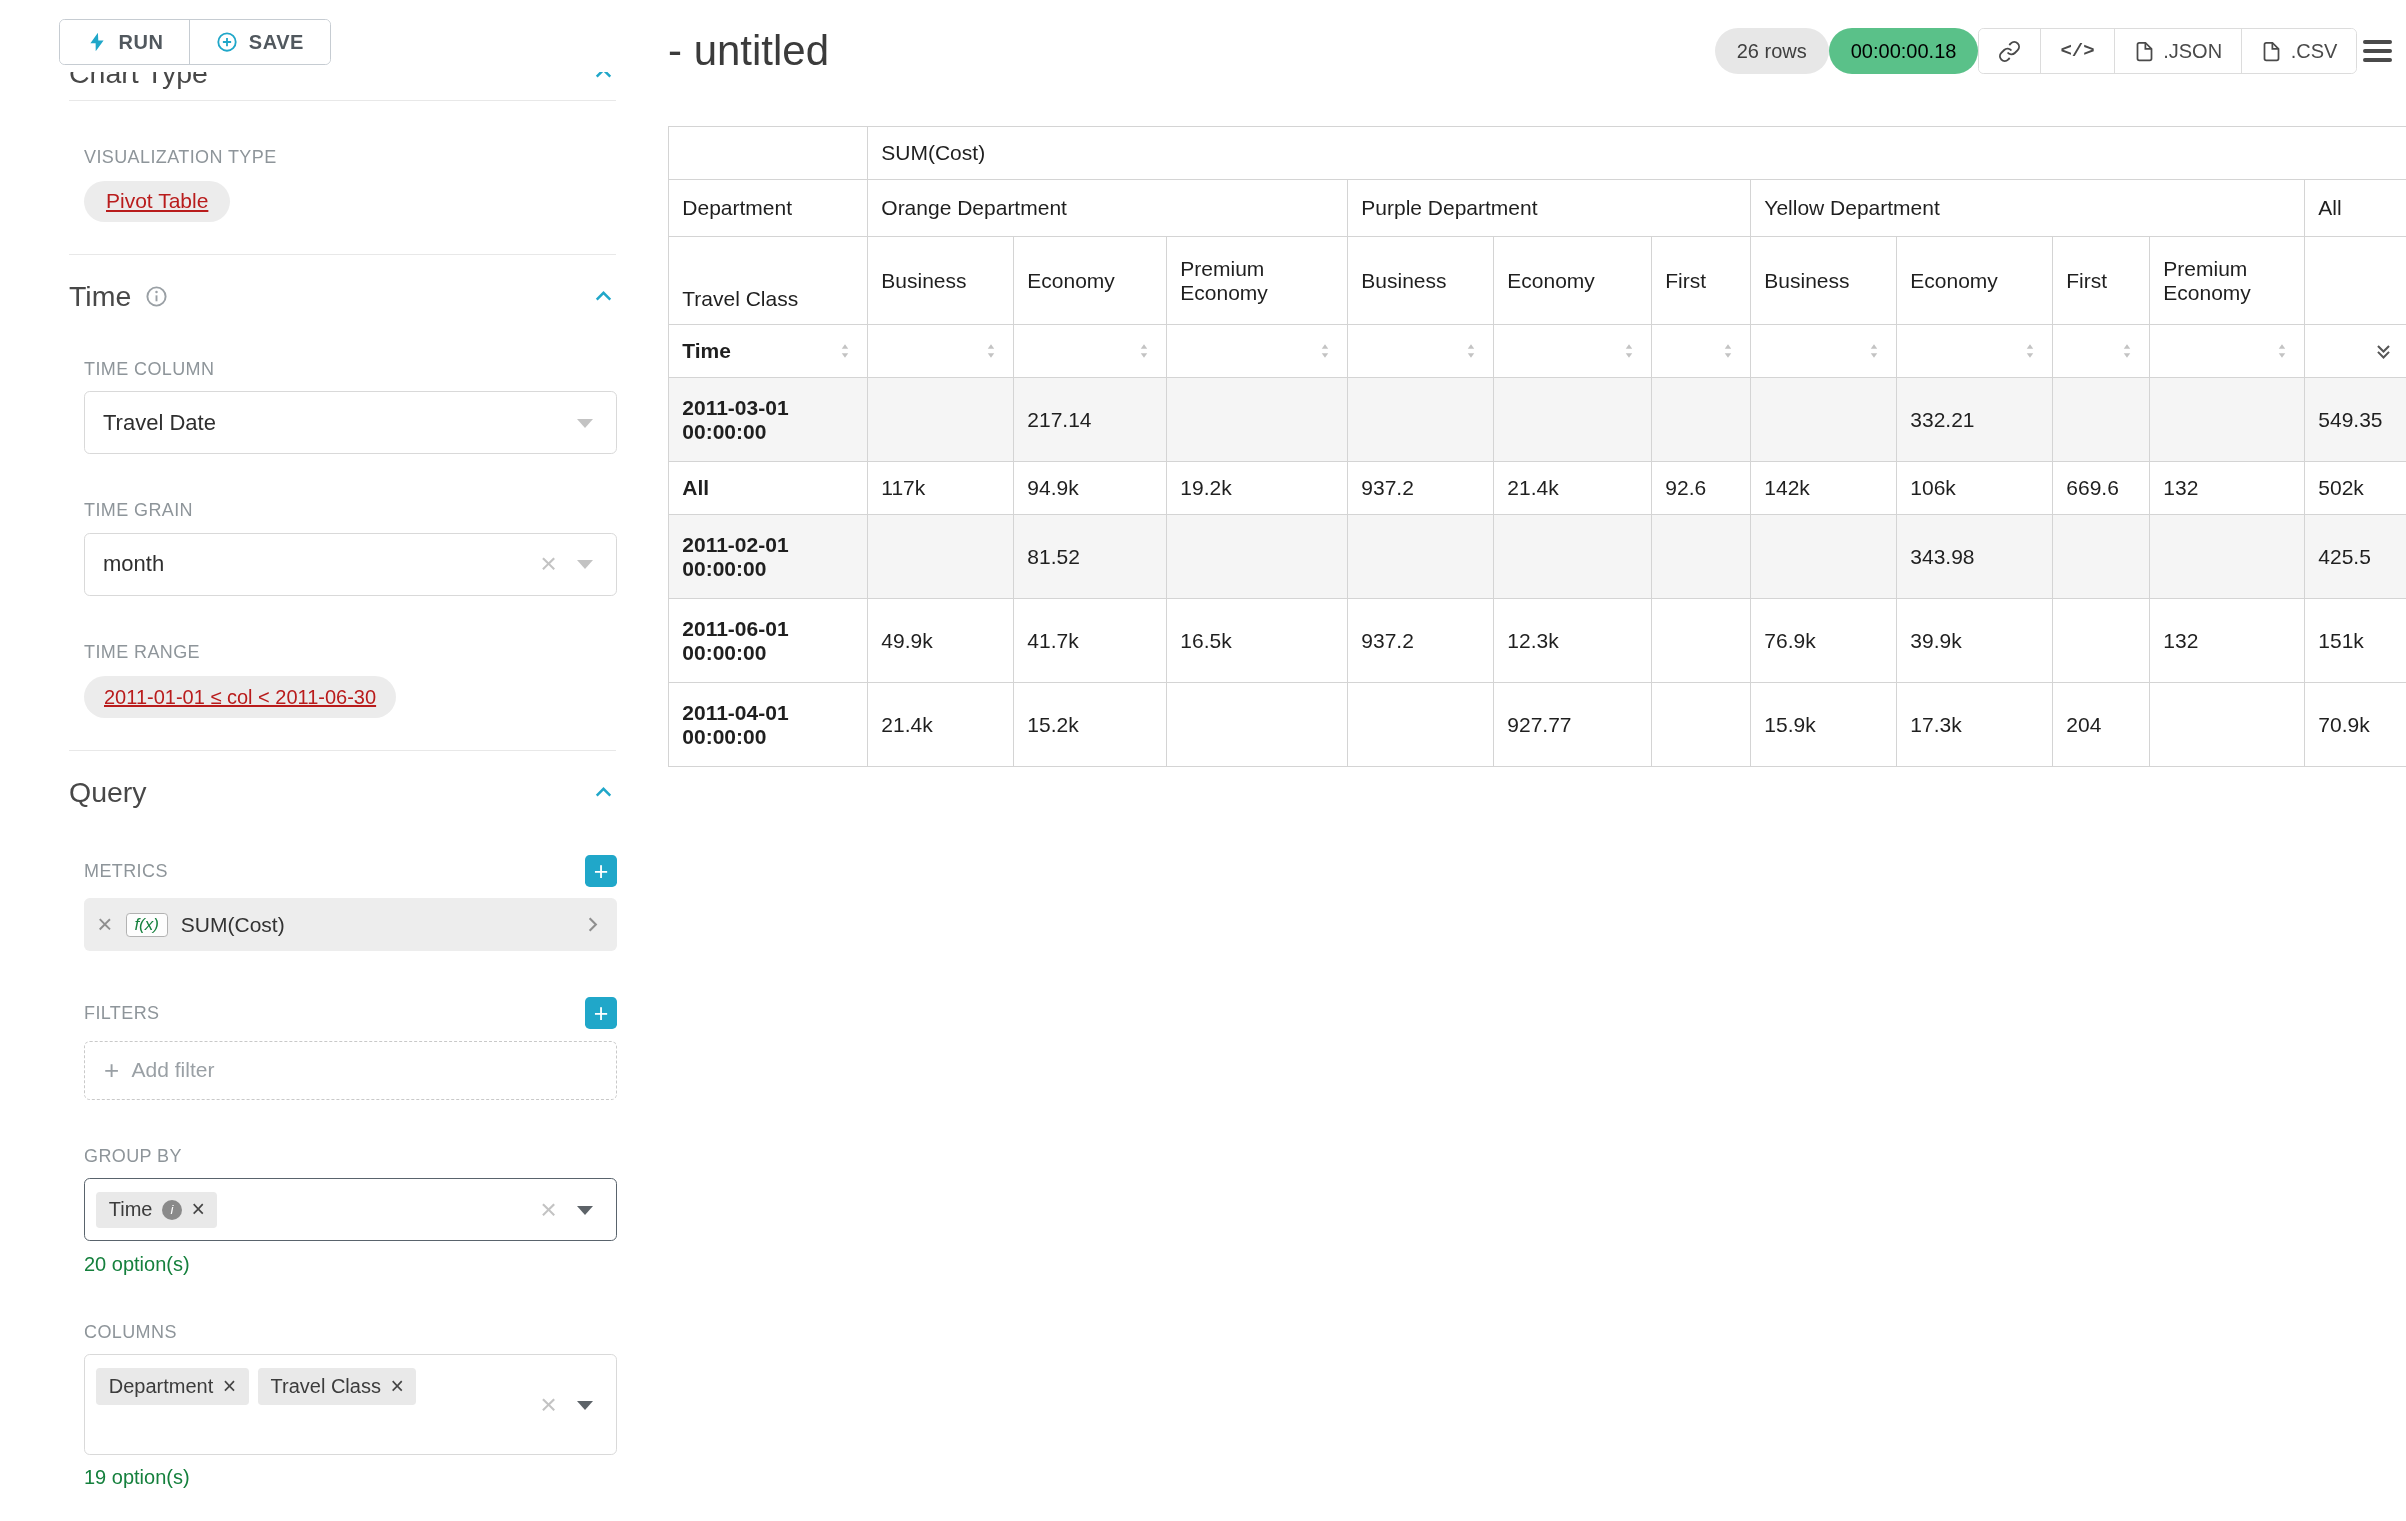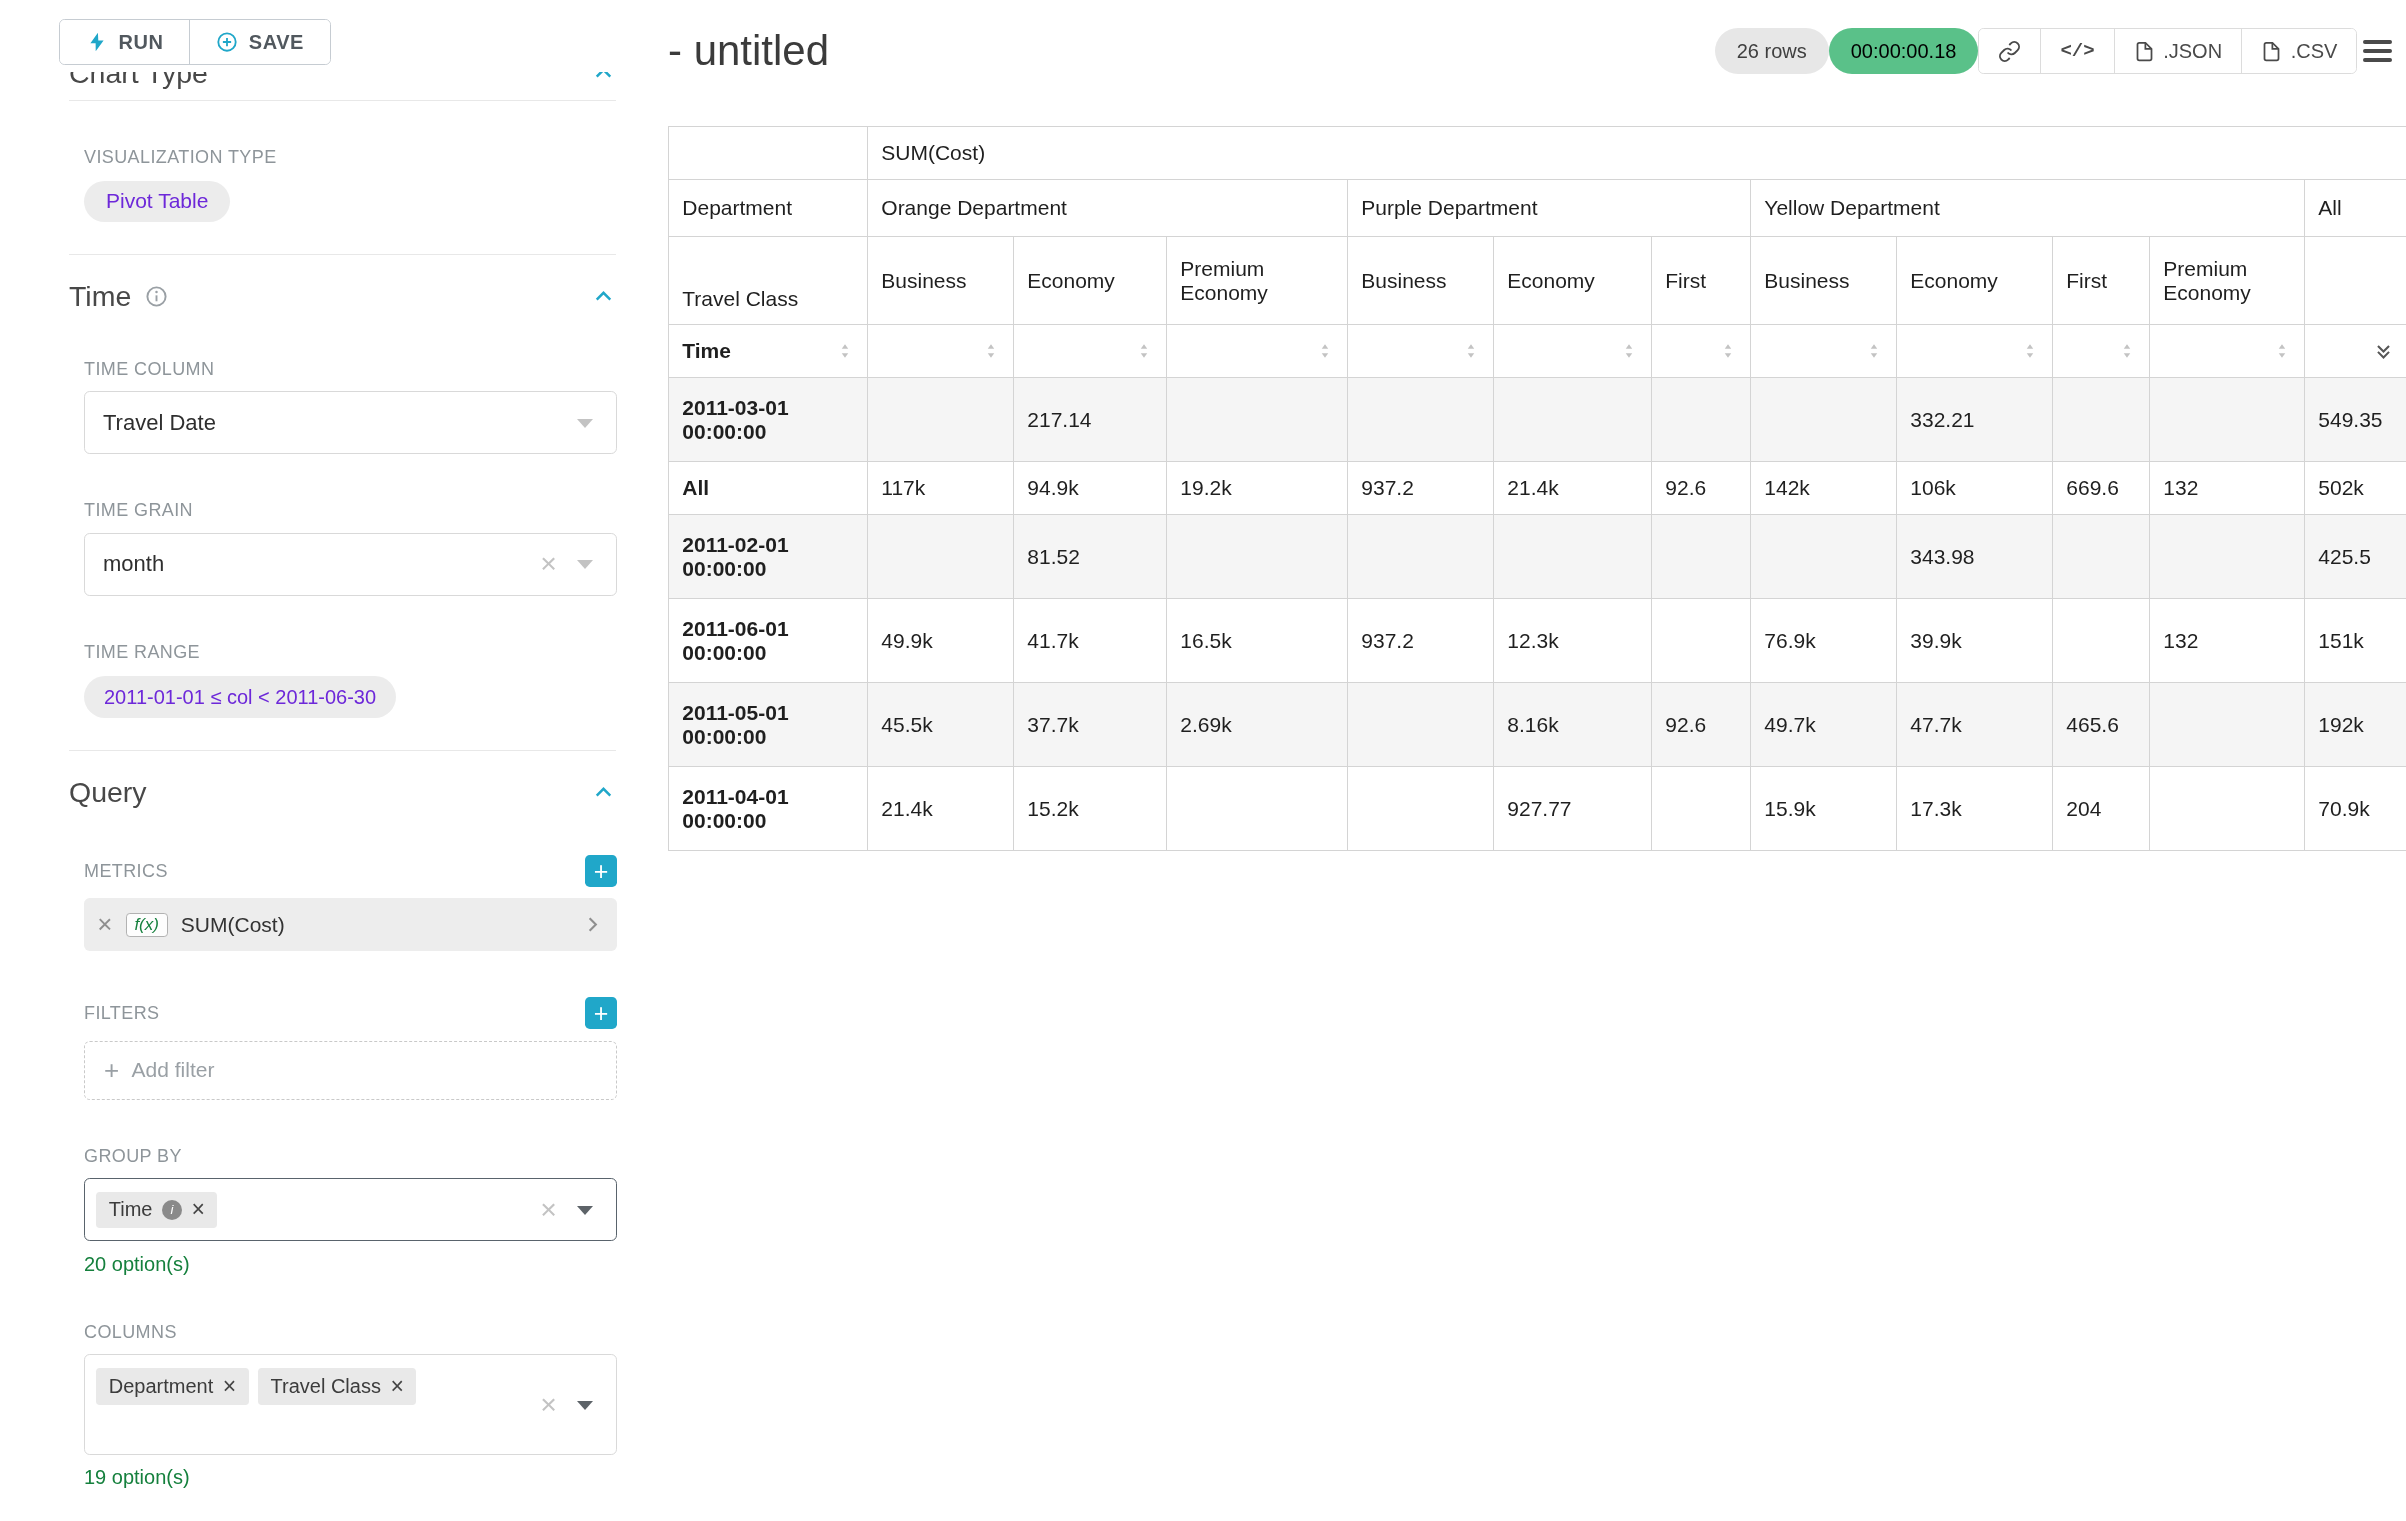--- a/index.html
+++ b/index.html
@@ -38,21 +38,21 @@
             display:flex; align-items:center; padding:0 91px 0 18px; font-size:22px; color:#2f2f2f; }
   .select .caret { position:absolute; right:23px; top:50%; margin-top:-3.8px; width:0; height:0;
                    border-left:8.6px solid transparent; border-right:8.6px solid transparent; border-top:9.5px solid #c3c3c3; }
   .select .caret.dark { border-top-color:#5d6368; }
   .select .clear { position:absolute; right:59px; top:50%; transform:translateY(-52%); color:#c3c3c3; font-size:28.5px; cursor:pointer; }
   .select.multi { padding-left:11.4px; }
   .select.focused { border:1.9px solid #59636c; }
   .select.tall { height:101px; align-items:flex-start; padding-top:13.3px; }
 
   .pill { display:inline-block; margin:13.3px 0 0 15px; padding:8.6px 22px; background:#ececec; border-radius:38px;
-          font-size:21px; color:#6d28d9; }
+          font-size:21px; color:#b91c1c;text-decoration:underline; }
   .pill.range { font-size:20px; padding:9.5px 20px; }
 
   .metric { height:53px; background:#ededed; border-radius:5.7px; display:flex; align-items:center; gap:13.3px; padding:0 13.3px; }
   .metric .mx { color:#8f8f8f; font-size:26px; cursor:pointer; }
   .metric .fx { font-size:17px; font-style:italic; color:#15803d; border:1px solid #b2b2b2; border-radius:3.8px; padding:1px 7.6px; background:#fdfdfd; }
   .metric .mname { font-size:21px; color:#333; }
   .metric .mchev { margin-left:auto; display:inline-flex; color:#8f8f8f; cursor:pointer; }
 
   .addfilter { height:59px; border:1px dashed #c9c9c9; border-radius:5.7px; display:flex; align-items:center; gap:12.4px;
                padding:0 19px; color:#9aa0a5; font-size:21px; cursor:pointer; }
@@ -507,34 +507,20 @@
             <td class="val">16.5k</td>
             <td class="val">937.2</td>
             <td class="val">12.3k</td>
             <td class="val"></td>
             <td class="val">76.9k</td>
             <td class="val">39.9k</td>
             <td class="val"></td>
             <td class="val">132</td>
             <td class="val">151k</td>
           </tr>
-          <tr class="stripe daterow">
-            <td class="rowlabel">2011-05-01 00:00:00</td>
-            <td class="val">45.5k</td>
-            <td class="val">37.7k</td>
-            <td class="val">2.69k</td>
-            <td class="val"></td>
-            <td class="val">8.16k</td>
-            <td class="val">92.6</td>
-            <td class="val">49.7k</td>
-            <td class="val">47.7k</td>
-            <td class="val">465.6</td>
-            <td class="val"></td>
-            <td class="val">192k</td>
-          </tr>
           <tr class="daterow">
             <td class="rowlabel">2011-04-01 00:00:00</td>
             <td class="val">21.4k</td>
             <td class="val">15.2k</td>
             <td class="val"></td>
             <td class="val"></td>
             <td class="val">927.77</td>
             <td class="val"></td>
             <td class="val">15.9k</td>
             <td class="val">17.3k</td>

